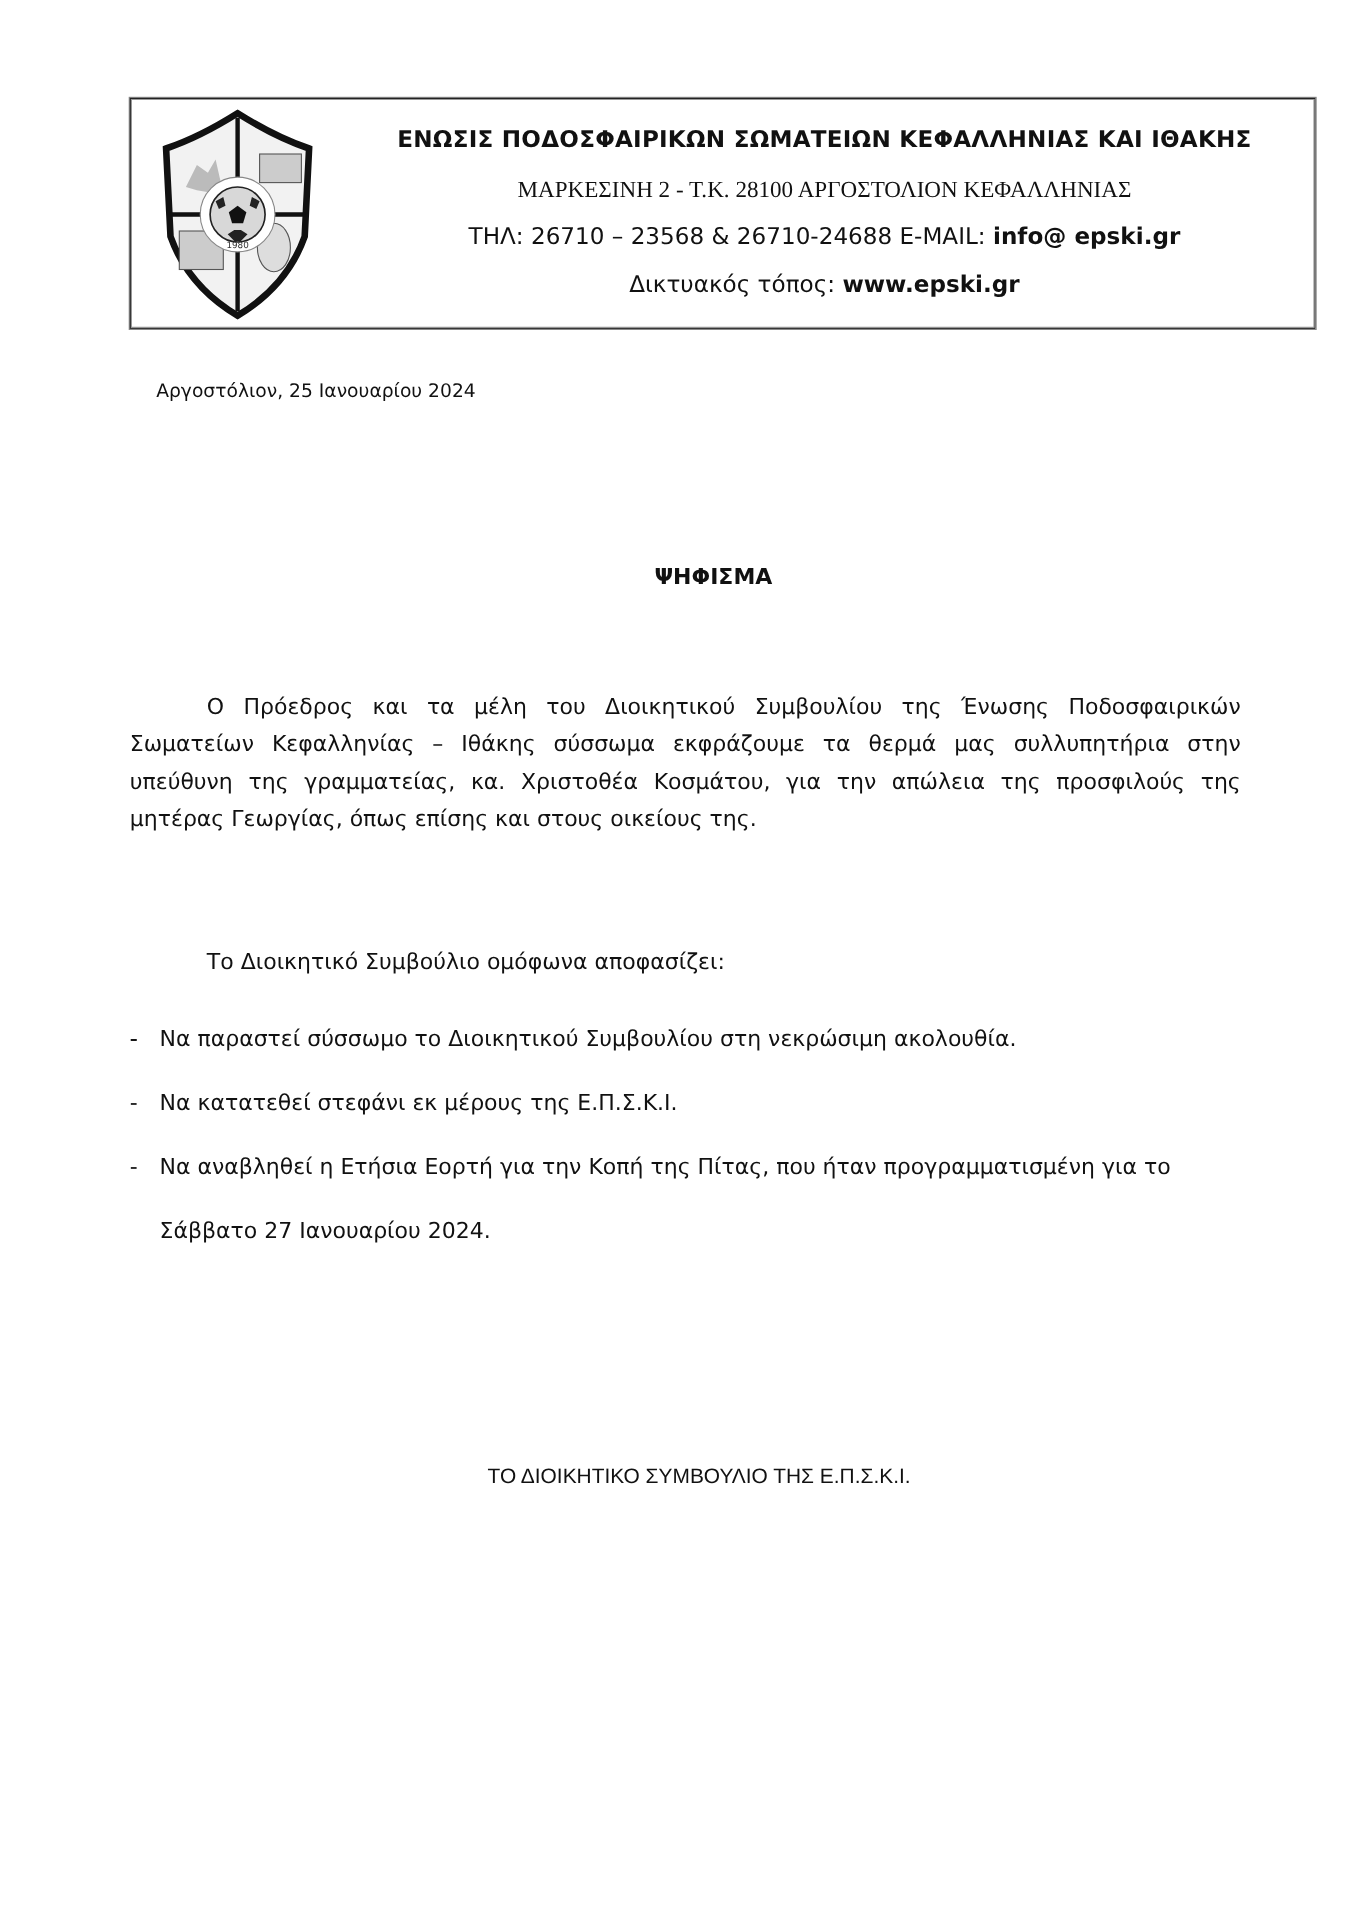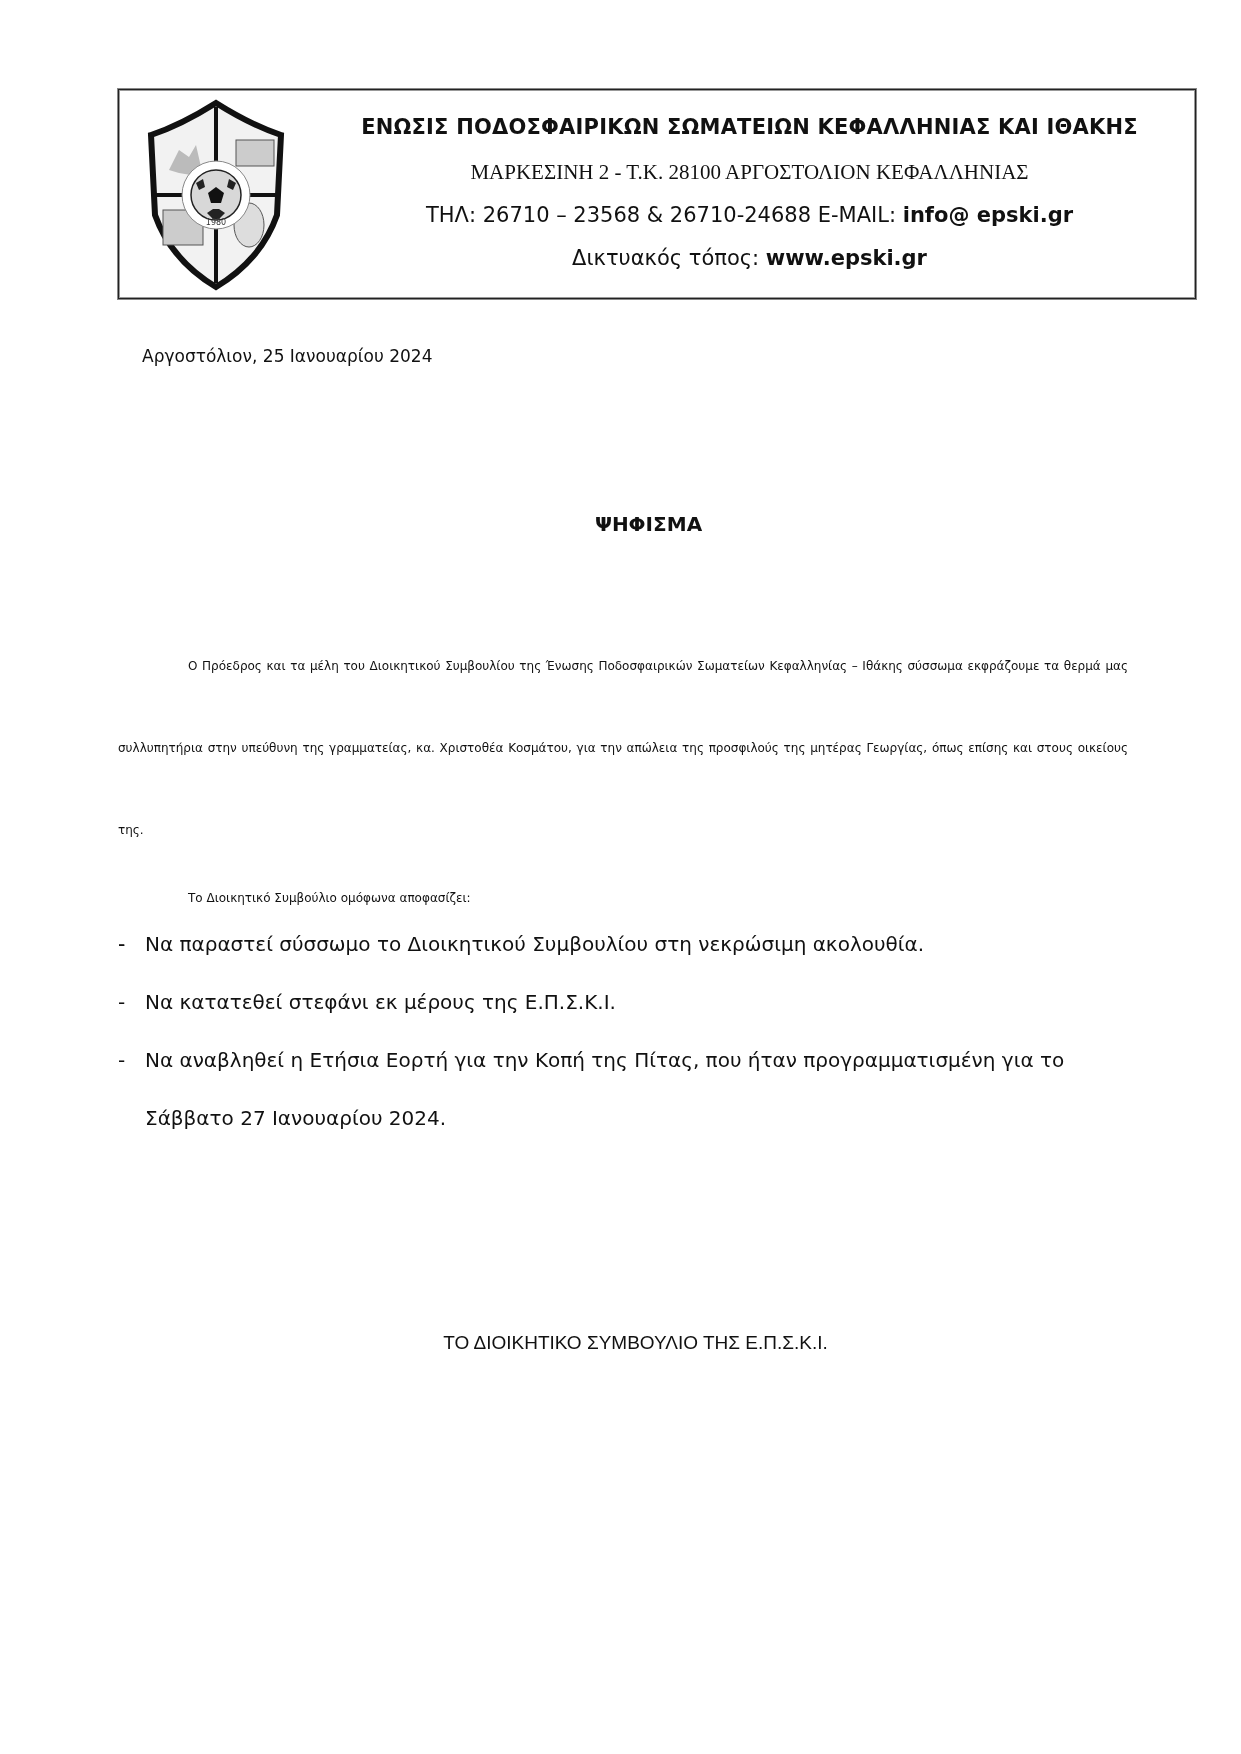--- a/index.html
+++ b/index.html
@@ -14,21 +14,21 @@
   .header-lines { position: absolute; left: 195px; right: 10px; top: 0; text-align: center; }
   .header-lines .l1 { position: absolute; left: 0; right: 0; top: 25px; font-size: 21px; font-weight: bold; letter-spacing: 0.2px; }
   .header-lines .l2 { position: absolute; left: 0; right: 0; top: 70px; font-size: 21px; font-family: Liberation Serif, serif; }
   .header-lines .l3 { position: absolute; left: 0; right: 0; top: 113px; font-size: 21px; }
   .header-lines .l4 { position: absolute; left: 0; right: 0; top: 156px; font-size: 21px; }
   b { font-weight: bold; text-align: center; }
 
   .date { position: absolute; left: 118px; top: 346px; font-size: 17px; margin-left: 24px; }
   .title { position: absolute; left: 0; right: 0; top: 512px; text-align: center; font-size: 20px; font-weight: bold; padding-left: 56px; }
 
-  .body-text { position: absolute; left: 118px; width: 1010px; font-size: 12px; line-height: 82px; }
+  .body-text { position: absolute; left: 118px; width: 1010px; font-size: 20px; line-height: 34px; }
   .para1 { top: 625px; text-align: justify; text-indent: 70px; }
   .para2 { top: 857px; text-indent: 70px; }
   .list { position: absolute; left: 118px; top: 915px; width: 1010px; font-size: 20px; line-height: 58px; margin: 0; padding: 0; list-style: none; }
   .list li { position: relative; padding-left: 27px; }
   .list li .dash { position: absolute; left: 0; top: 0; }
   .signature { position: absolute; left: 0; right: 0; top: 1332px; text-align: center; font-family: "Liberation Sans", sans-serif; font-size: 19px; padding-left: 30px; }
 </style>
 </head>
 <body>
 

